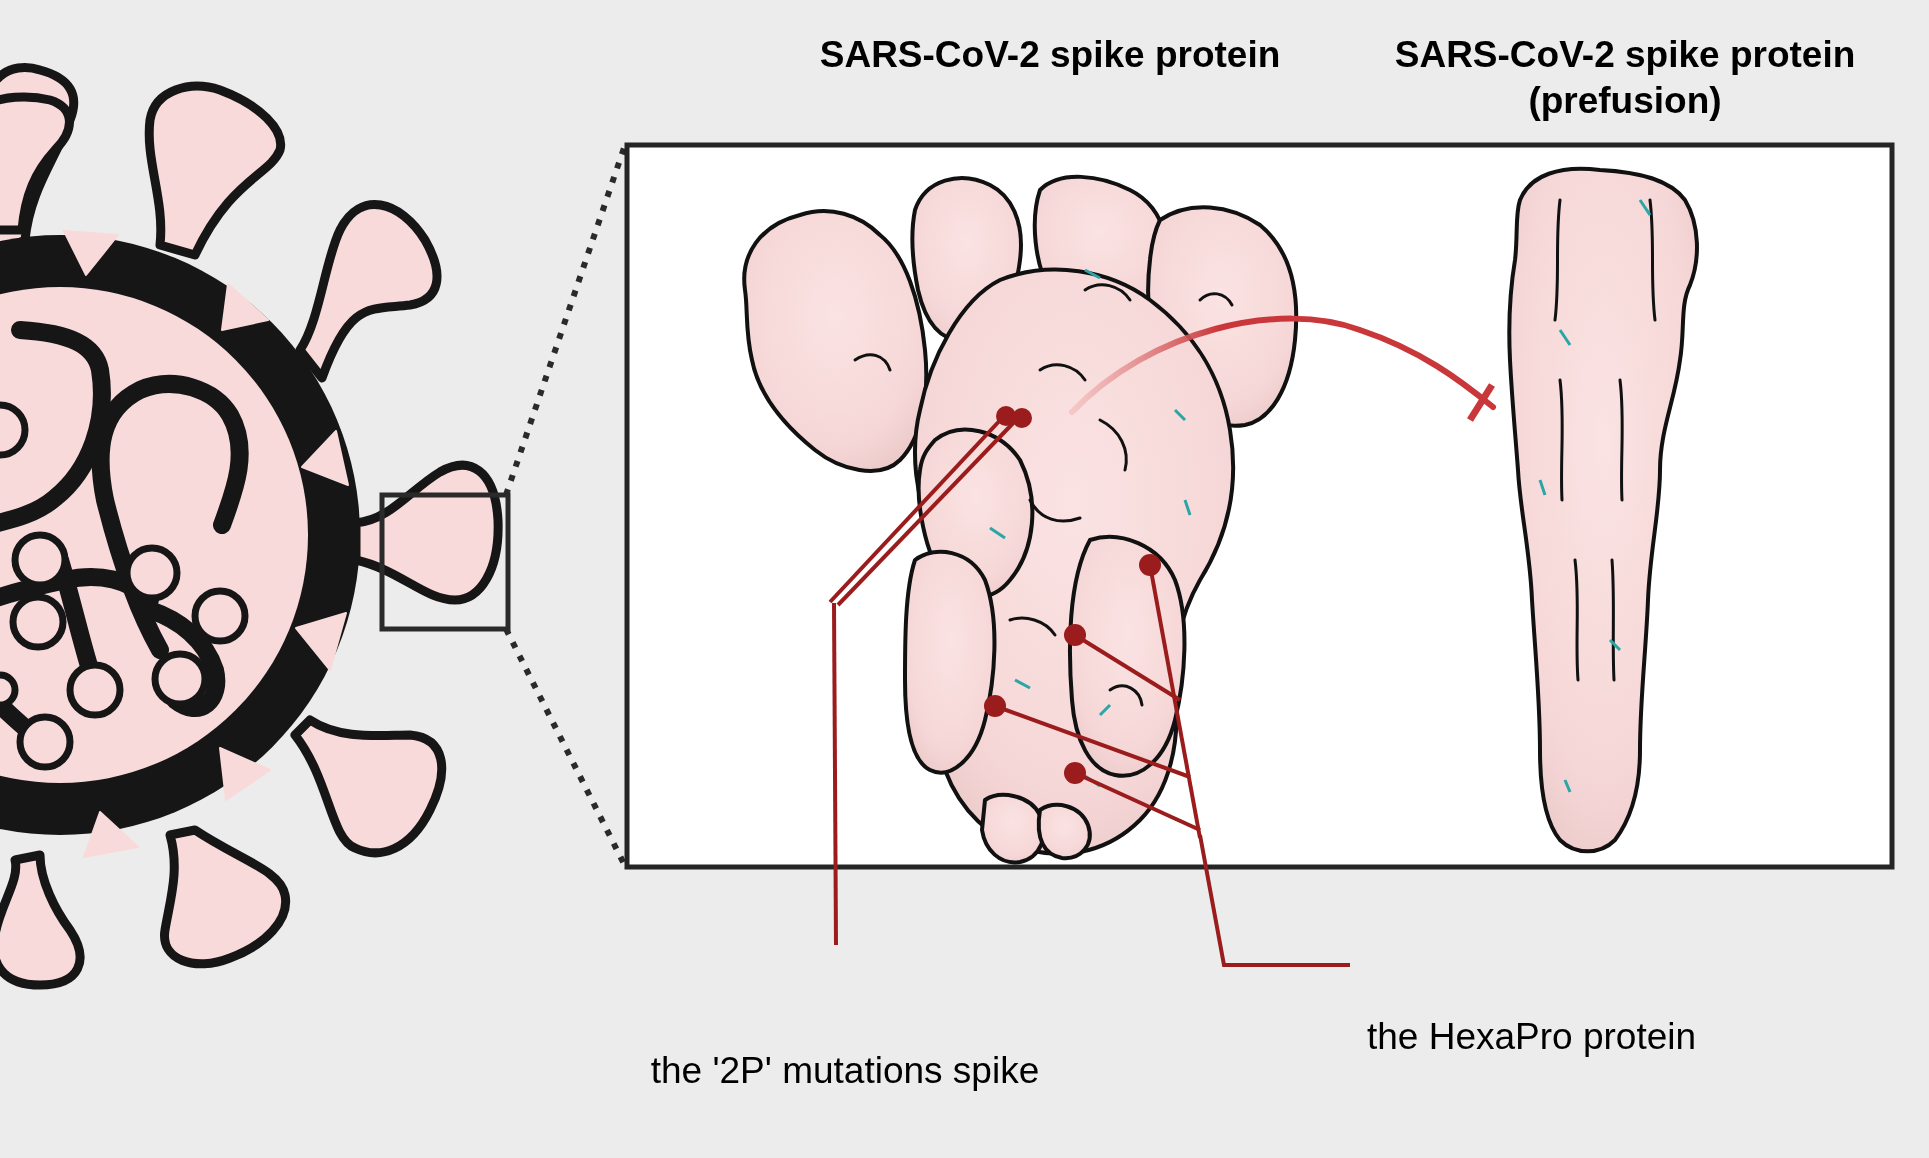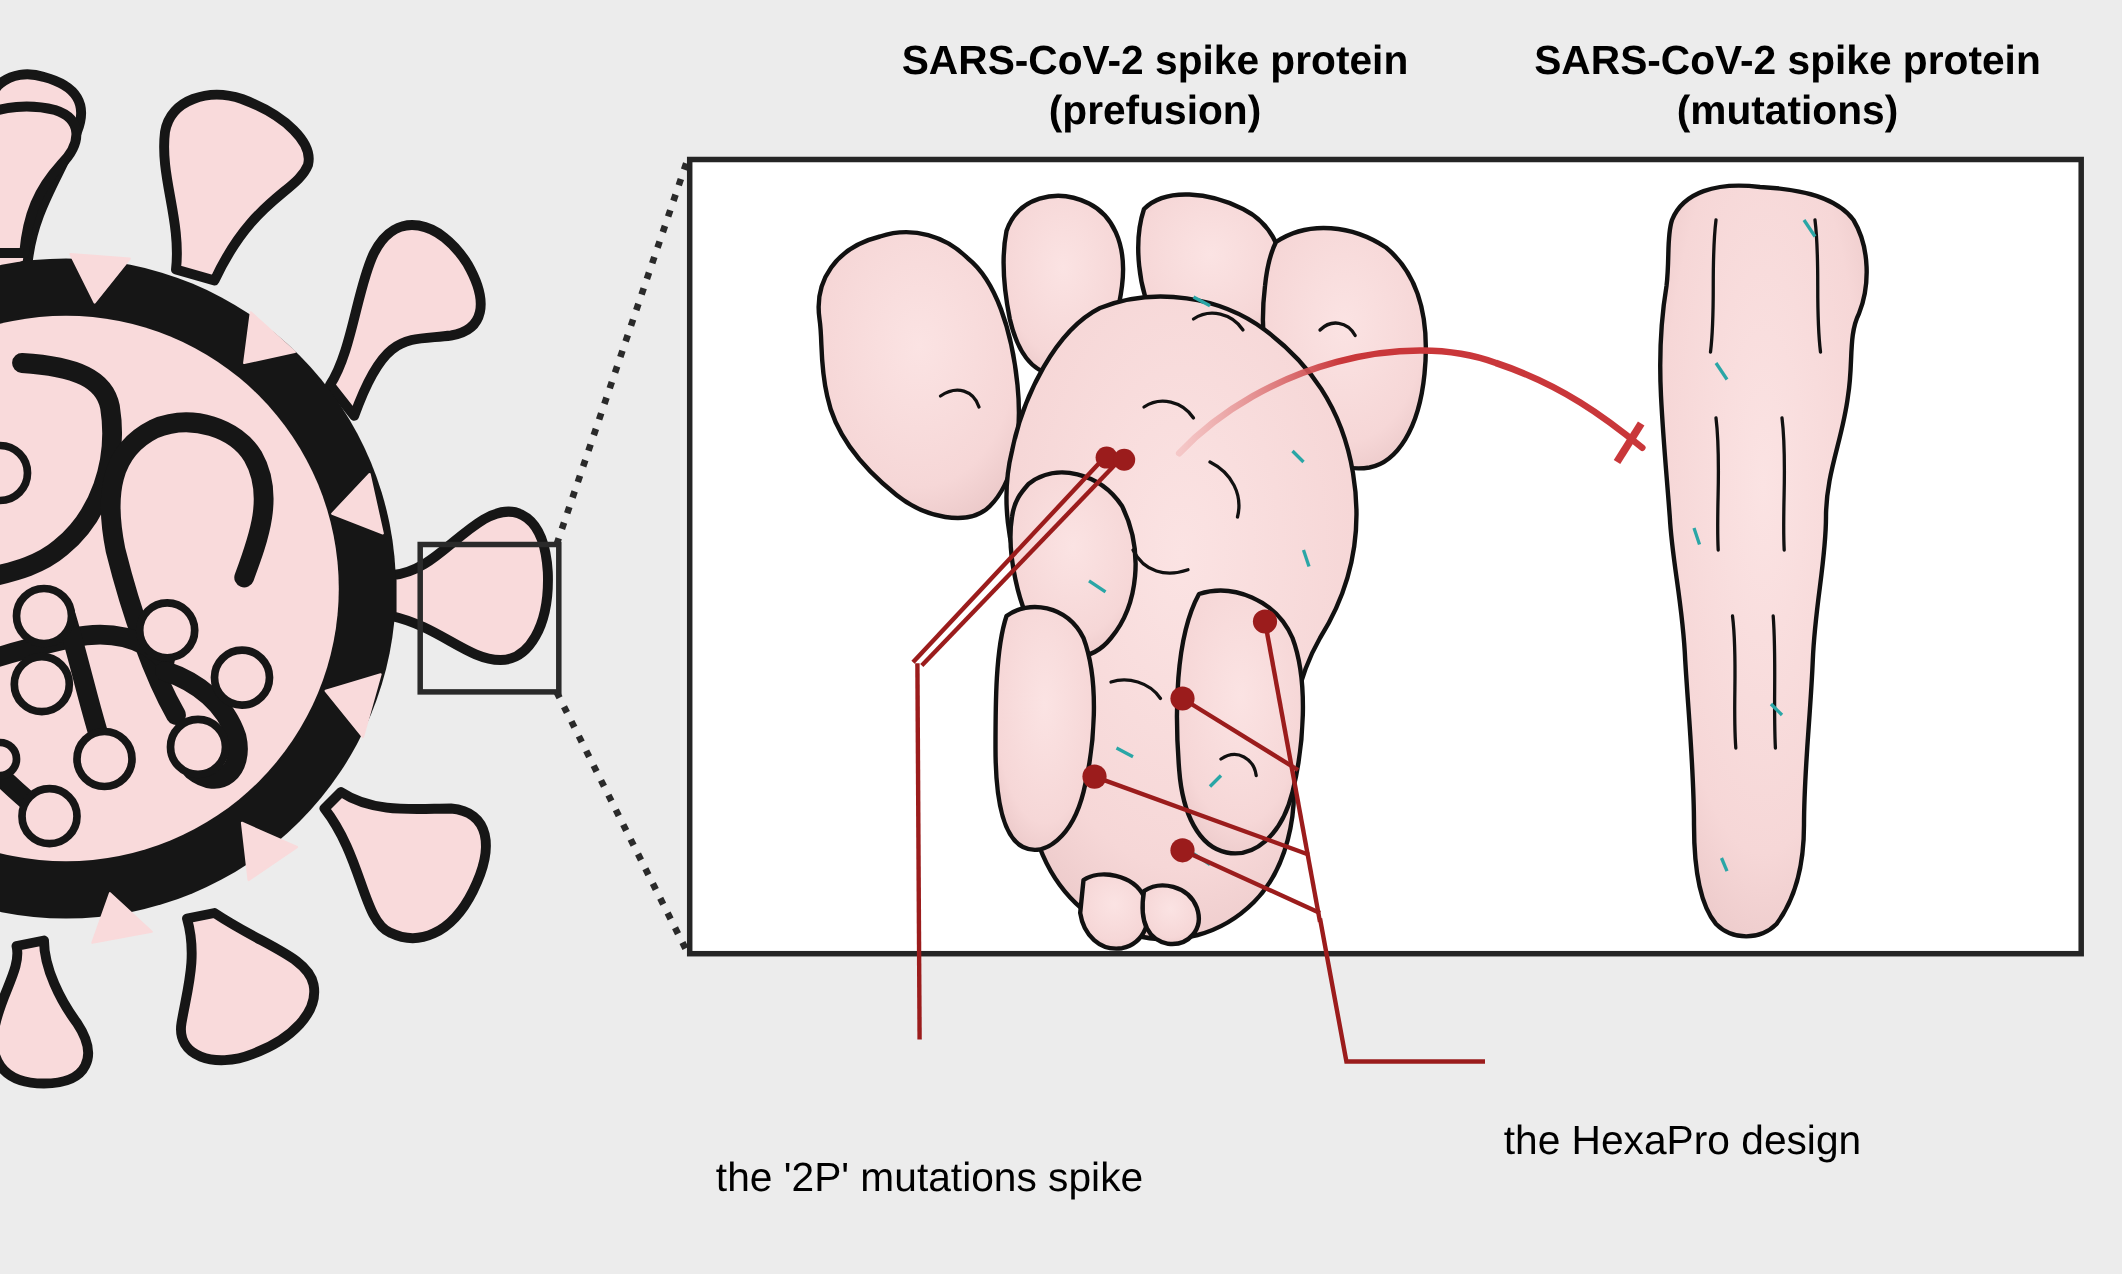--- a/index.html
+++ b/index.html
@@ -194,31 +194,30 @@
       <polyline points="1200,835 1224,965 1350,965" fill="none" stroke="#9b1c1c" stroke-width="4"></polyline>
       <circle cx="1150" cy="565" r="11" fill="#9b1c1c"></circle>
       <circle cx="1075" cy="635" r="11" fill="#9b1c1c"></circle>
       <circle cx="995" cy="706" r="11" fill="#9b1c1c"></circle>
       <circle cx="1075" cy="773" r="11" fill="#9b1c1c"></circle>
     </g>
   </svg>
 
   <div class="title" style="left:790px; top:32px; width:520px;">
     <span>SARS-CoV-2 spike protein</span>
-    <span>(prefusion)</span>
   </div>
   <div class="title" style="left:1365px; top:32px; width:520px;">
     <span>SARS-CoV-2 spike protein</span>
-    <span>(mutations)</span>
+    <span>(prefusion)</span>
   </div>
 
   <div class="label center" style="left:605px; top:948px; width:480px;">
     <span>the '2P' mutations spike</span>
     
     
   </div>
   <div class="label left" style="left:1367px; top:914px; width:470px;">
-    <span>the HexaPro design</span>
+    <span>the HexaPro protein</span>
     
     
     
   </div>
 </div>
 
 </body></html>

